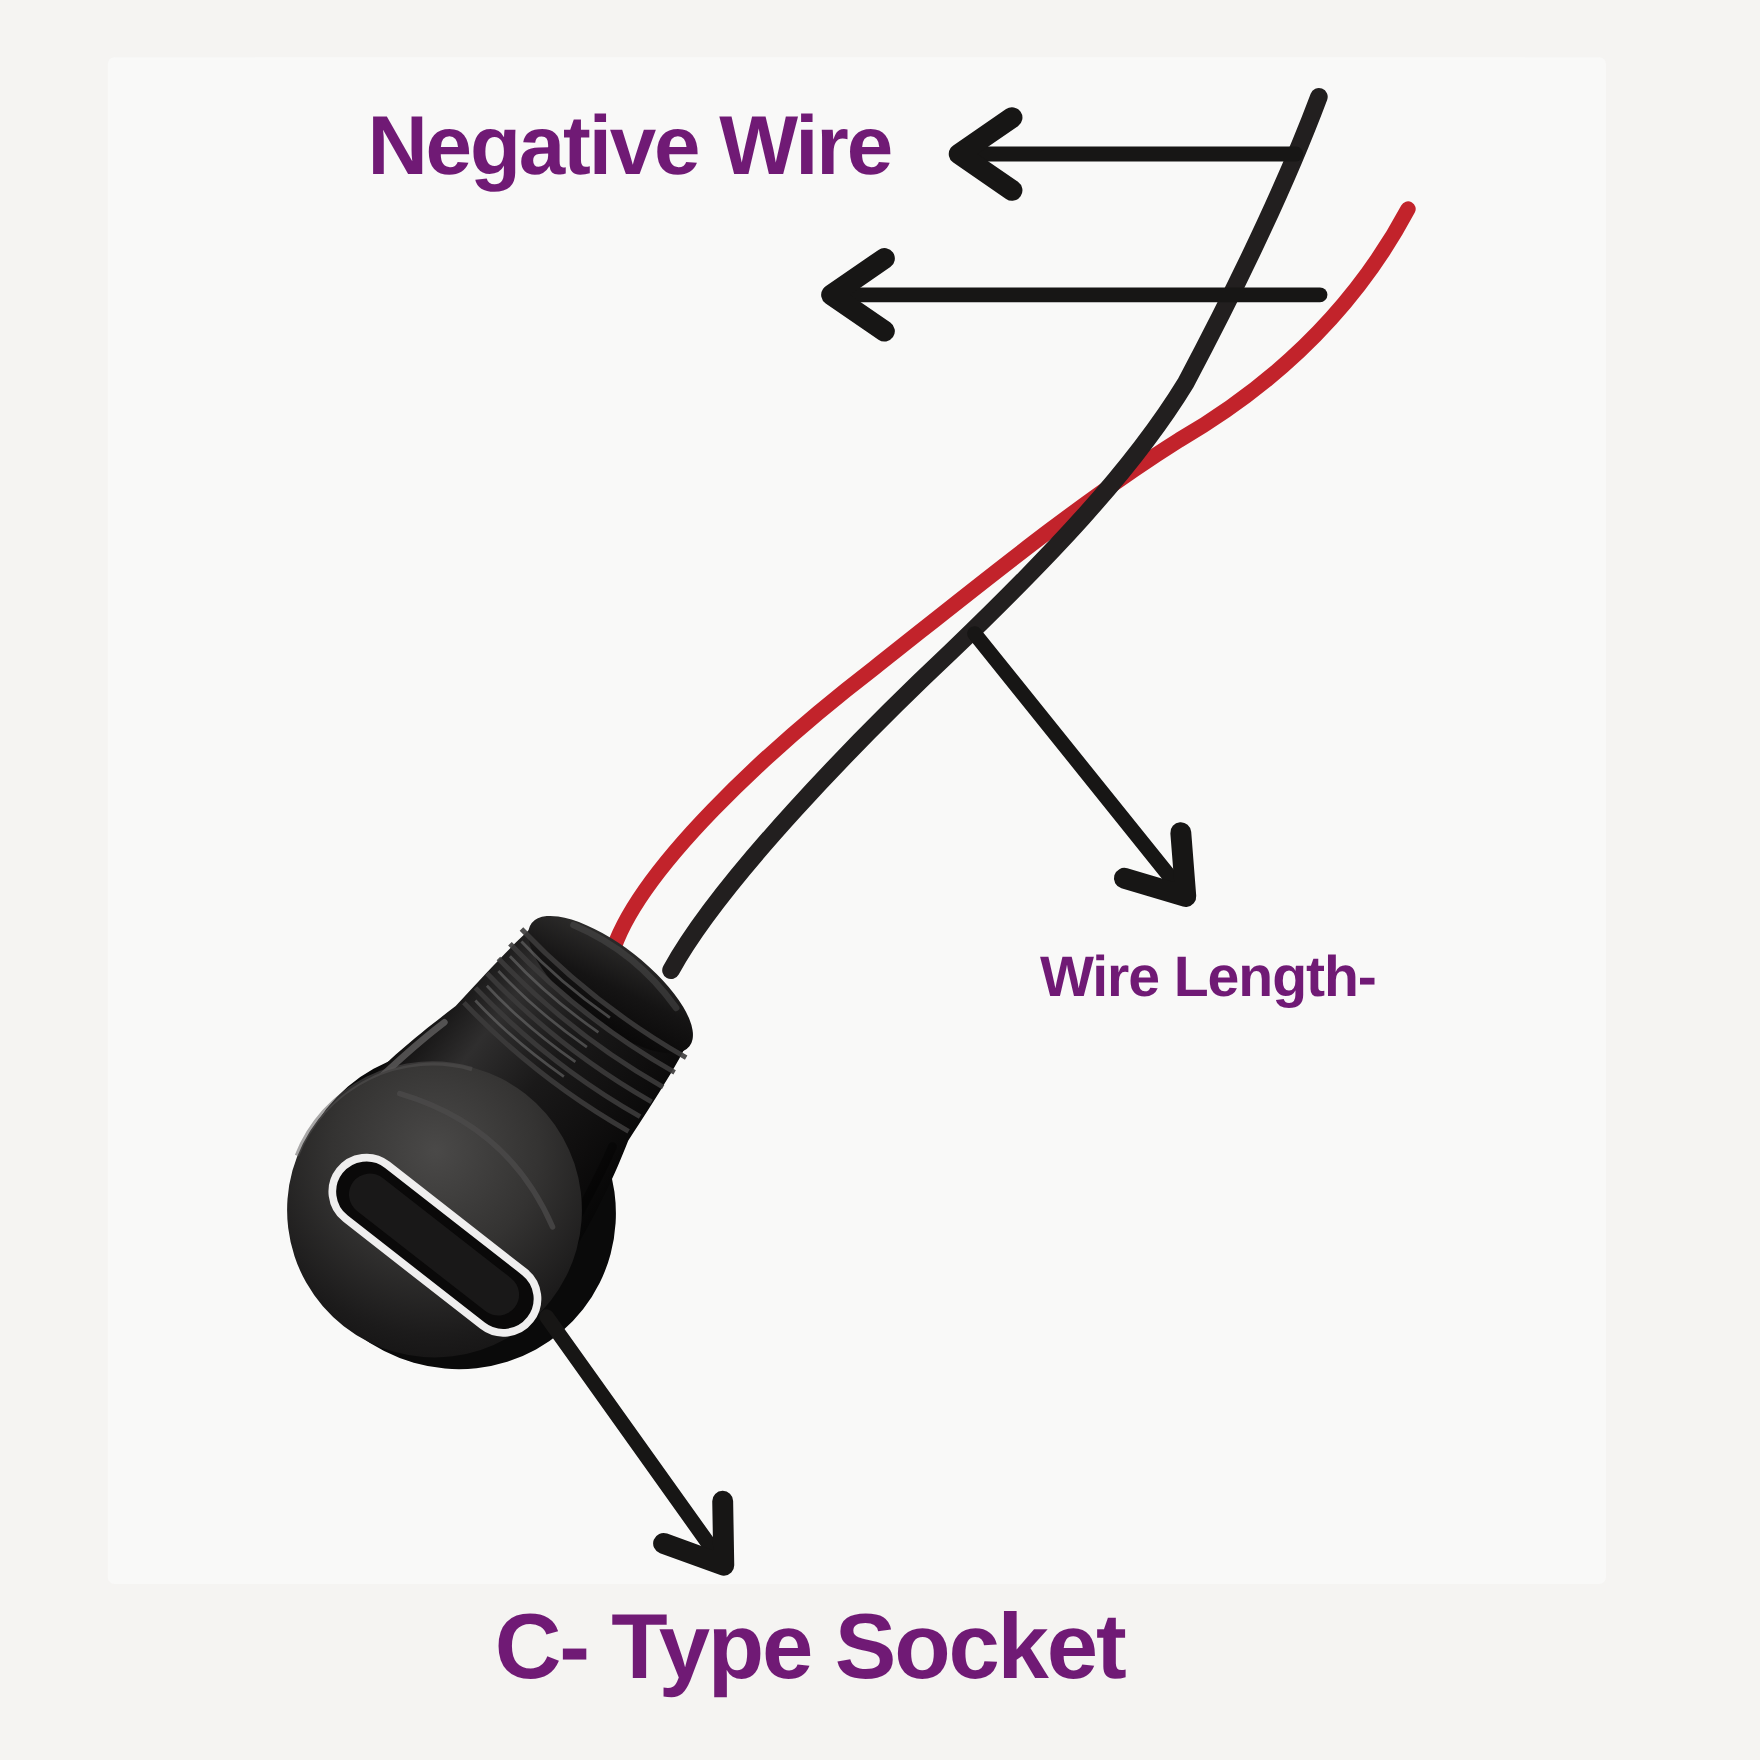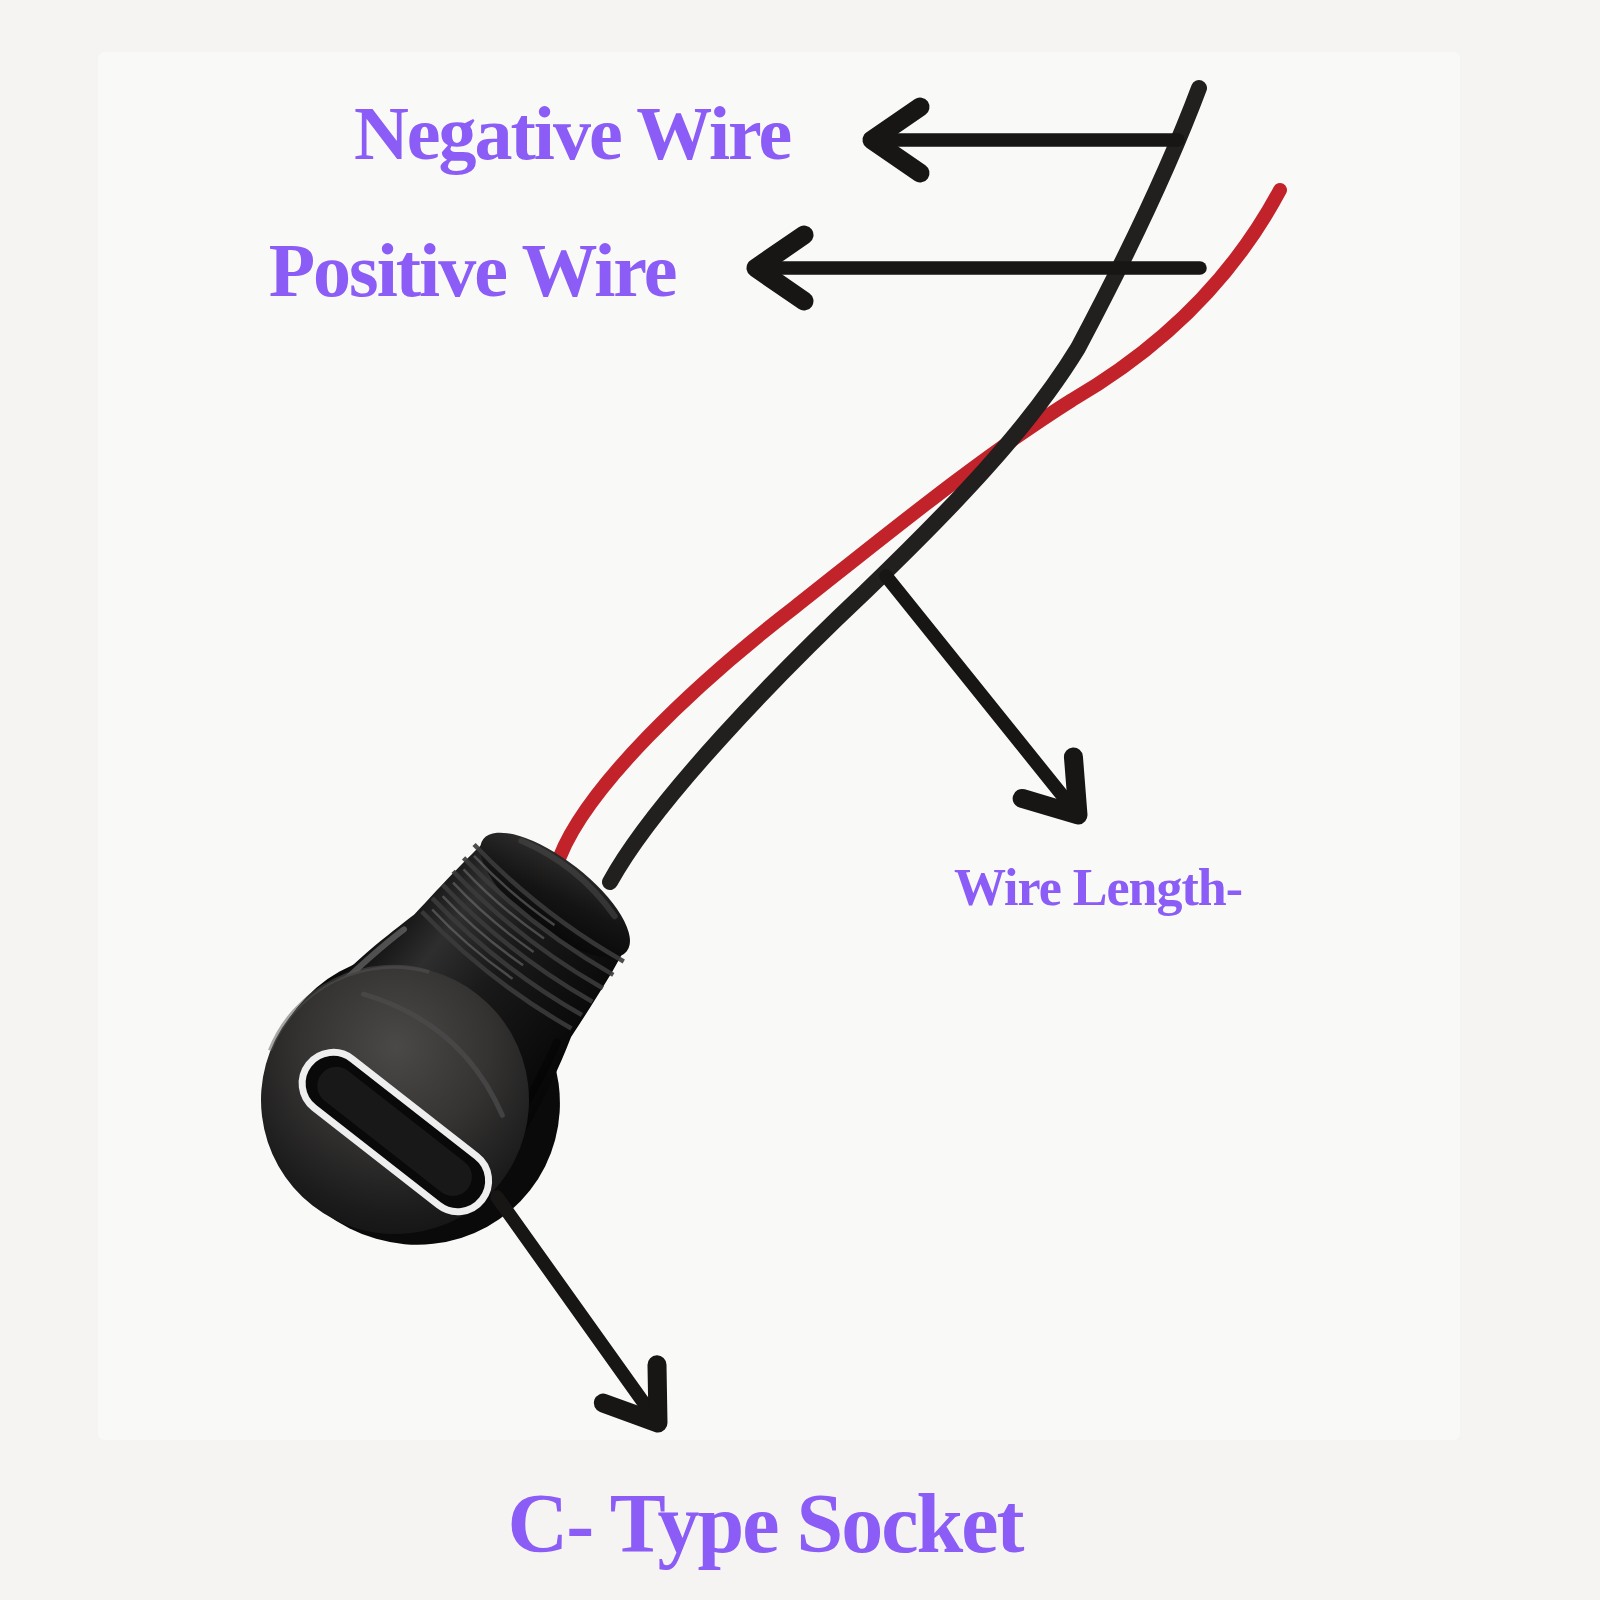--- a/index.html
+++ b/index.html
@@ -8,27 +8,26 @@
     background:#f5f4f2;
     font-family:"Liberation Sans", sans-serif;
     position:relative;
     overflow:hidden;
   }
   .canvas{position:absolute;inset:0;width:1600px;height:1600px;}
   svg.fig{position:absolute;left:0;top:0;width:1600px;height:1600px;}
   .lbl{
     position:absolute;
     transform:translate(-50%,-50%);
-    color:#8b5cf6;
+    color:#701a75;
     font-weight:700;
     letter-spacing:-2px;
     white-space:nowrap;
     line-height:1;
     user-select:none;
-    font-family:Liberation Serif, serif;
   }
   .lbl-top{font-size:76px;}
   .lbl-mid{font-size:52px;letter-spacing:-1px;}
   .lbl-bottom{font-size:84px;letter-spacing:-2px;}
 </style>
 </head>
 <body>
 
 <div class="canvas">
 
@@ -123,20 +122,19 @@
         <path d="M 497 1197 L 646 1406" stroke-width="13.5"></path>
         <g transform="translate(658 1423) rotate(54.5)">
           <polyline points="-48,-33 0,0 -48,33" stroke-width="19"></polyline>
         </g>
       </g>
     </g>
   </svg>
 
   <div class="lbl lbl-top" style="left:572px;top:133px;">Negative Wire</div>
 
-  <div class="lbl lbl-top" style="left:472px;top:270px;">Positive Wire</div>
 
   <div class="lbl lbl-mid" style="left:1098px;top:888px;">Wire Length-</div>
 
 
-  <div class="lbl lbl-bottom" style="left:765px;top:1496px;margin-top:28px;">C- Type Socket</div>
+  <div class="lbl lbl-bottom" style="left:736px;top:1496px;">C- Type Socket</div>
 
 </div>
 
 </body></html>

